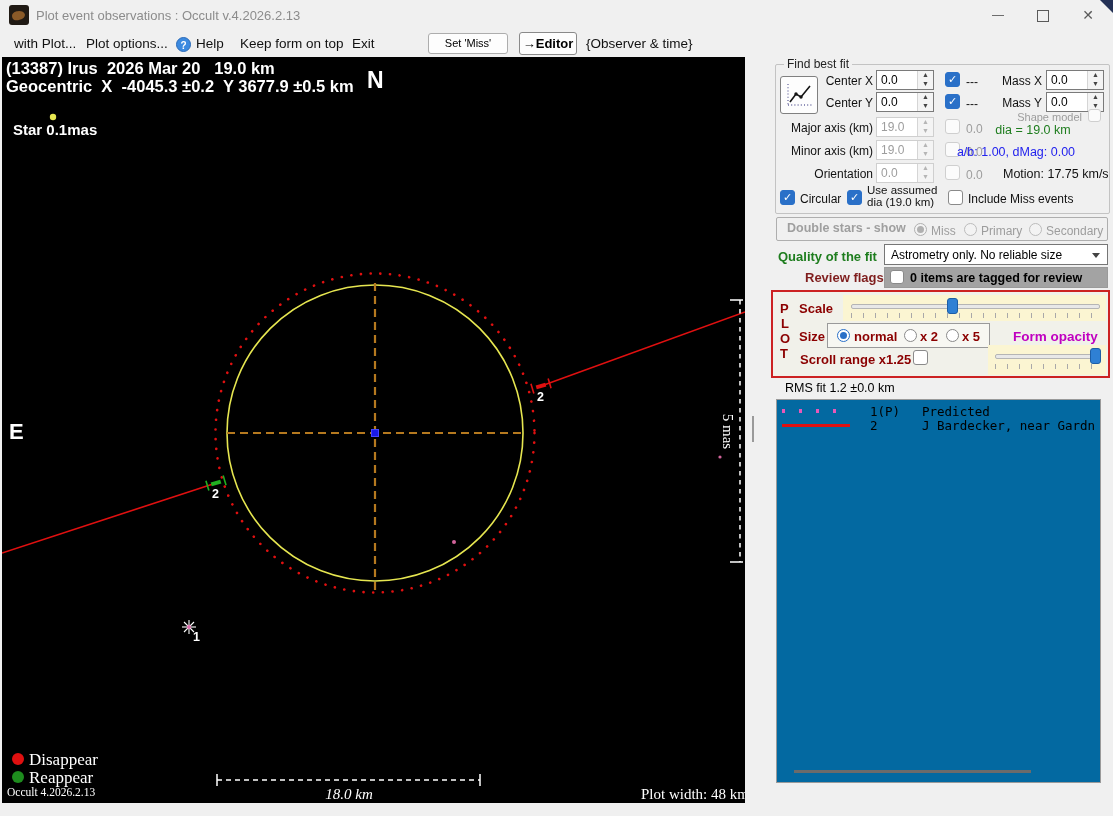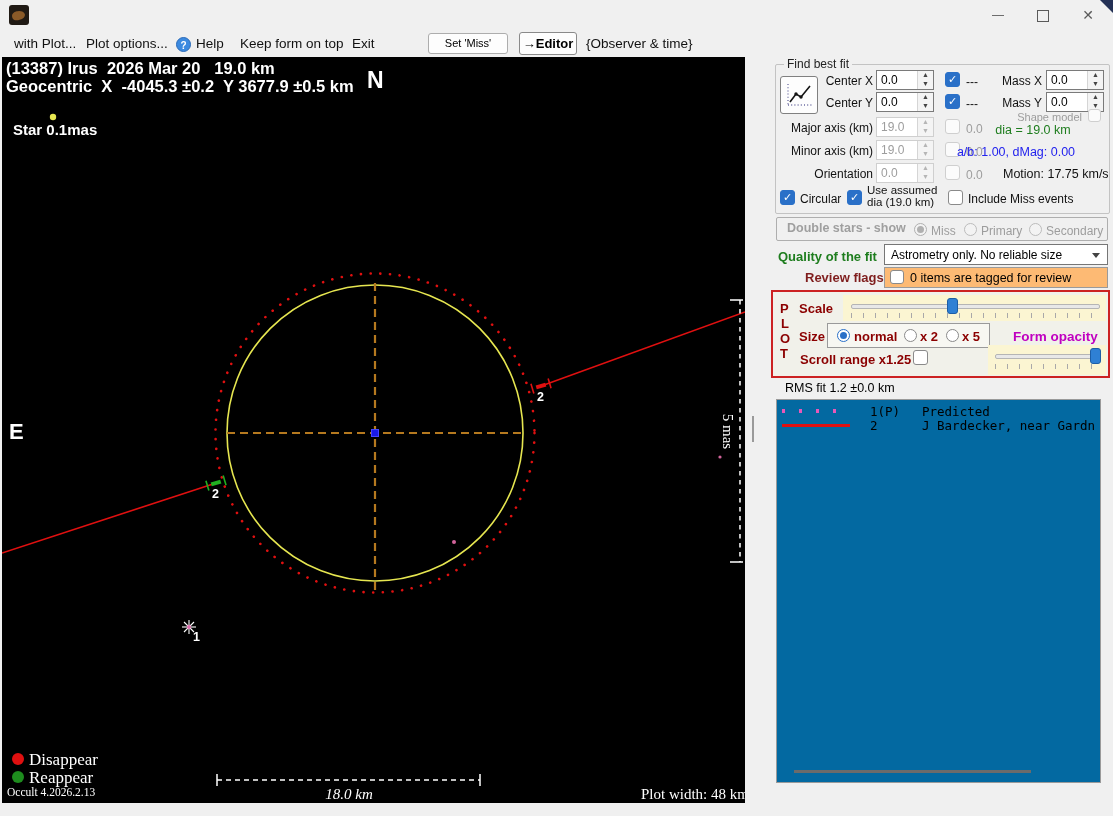--- a/index.html
+++ b/index.html
@@ -60,20 +60,21 @@
   .select{background:#fff;border:1px solid #767676;box-sizing:border-box;}
   .sel-arrow{position:absolute;right:7px;top:8px;width:0;height:0;border-left:4px solid transparent;border-right:4px solid transparent;border-top:5px solid #444;}
 </style>
 </head>
 <body>
 
 <div class="abs titlebar">
   <div class="abs app-icon">
       <i></i>
     </div>
+  <div class="abs win-title">Plot event observations : Occult v.4.2026.2.13</div>
   <div class="abs win-btn" style="left:975px;">—</div>
   <div class="abs win-btn" style="left:1020px;"><span class="max-glyph"></span></div>
   <div class="abs win-btn" style="left:1065px;font-size:14px;">✕</div>
   <div class="abs corner-tri"></div>
 </div>
 
 <div class="abs menubar">
   <div class="abs menu-item" style="left:14px;">with Plot...</div>
   <div class="abs menu-item" style="left:86px;">Plot options...</div>
   <div class="abs help-icon">?</div>
@@ -261,21 +262,21 @@
   <div class="abs radio dis" style="left:252px;top:5px;"></div>
   <div class="abs lbl dis" style="left:269px;top:6px;">Secondary</div>
 </div>
 
 <div class="abs" style="left:778px;top:249px;font-size:13px;font-weight:bold;color:#1e7d1e;">Quality of the fit</div>
 <div class="abs select" style="left:884px;top:244px;width:224px;height:21px;">
   <div class="abs" style="left:6px;top:3px;font-size:12px;white-space:nowrap;">Astrometry only. No reliable size</div>
   <span class="sel-arrow"></span>
 </div>
 <div class="abs" style="left:805px;top:270px;font-size:13px;font-weight:bold;color:#7f1d1d;">Review flags</div>
-<div class="abs" style="left:884px;top:267px;width:224px;height:21px;background:#fdba74;border:1px solid #9a9a9a;box-sizing:border-box;">
+<div class="abs" style="left:884px;top:267px;width:224px;height:21px;background:#a3a3a3;border:1px solid #9a9a9a;box-sizing:border-box;font-weight:bold;">
   <div class="abs cb" style="left:5px;top:2px;width:14px;height:14px;background:#fff;"></div>
   <div class="abs" style="left:25px;top:3px;font-size:12.5px;">0 items are tagged for review</div>
 </div>
 
 <div class="abs" style="left:771px;top:290px;width:339px;height:88px;border:2px solid #cc2222;background:#f1f1ea;box-sizing:border-box;">
   <div class="abs darkred" style="left:7px;top:9px;font-size:13px;">P</div>
   <div class="abs darkred" style="left:8px;top:24px;font-size:13px;">L</div>
   <div class="abs darkred" style="left:7px;top:39px;font-size:13px;">O</div>
   <div class="abs darkred" style="left:7px;top:54px;font-size:13px;">T</div>
 

